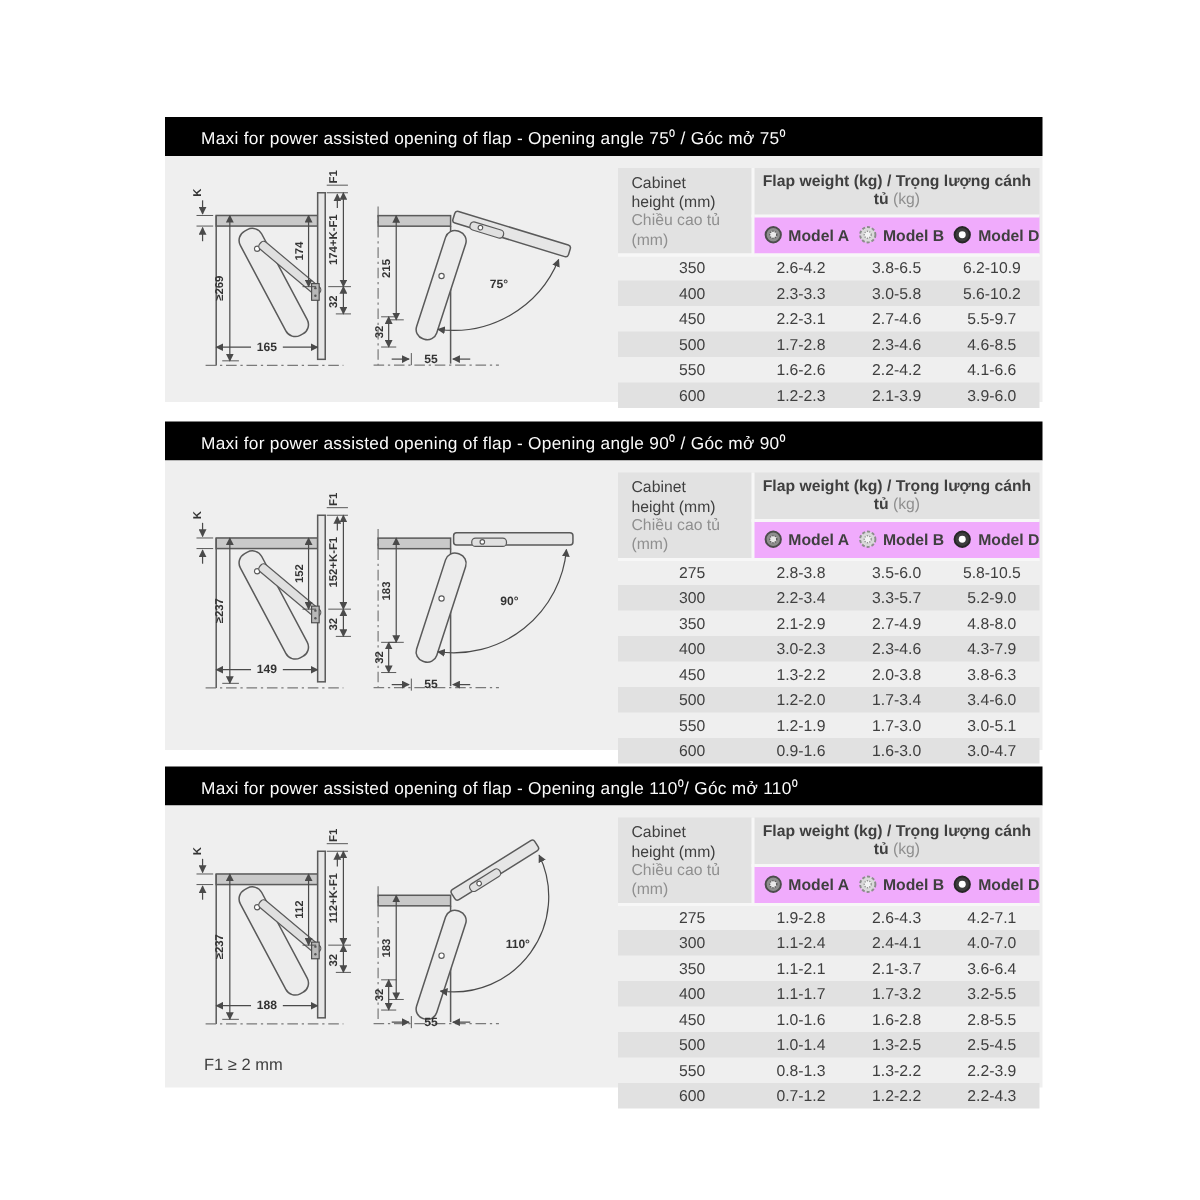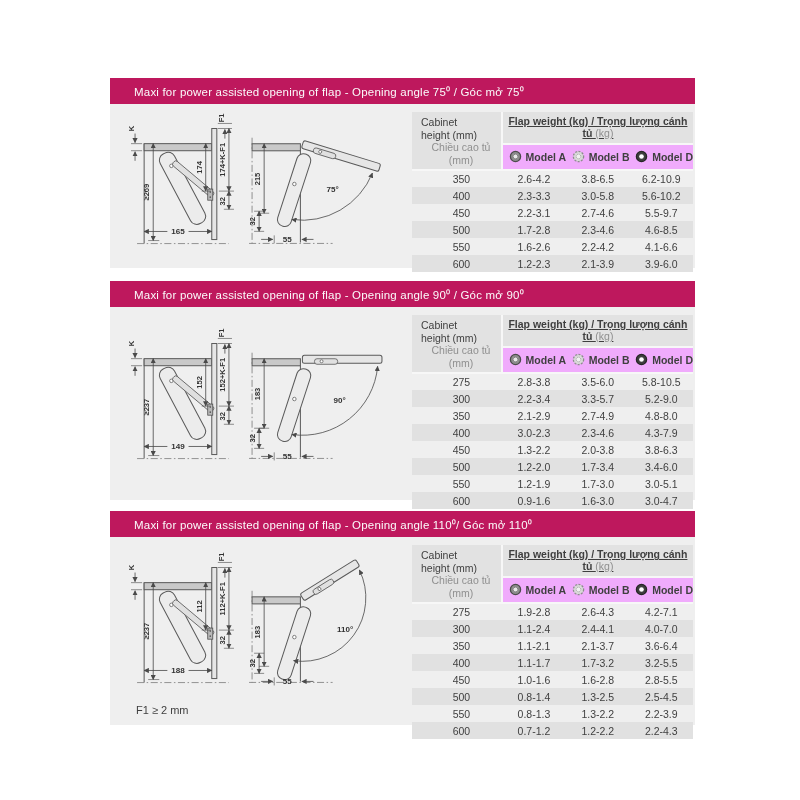--- a/index.html
+++ b/index.html
@@ -1,21 +1,21 @@
 <!DOCTYPE html>
 <html><head>
 <meta charset="utf-8">
 <style>
   * { margin:0; padding:0; box-sizing:border-box; }
   html,body { width:800px; height:800px; background:#ffffff;
     font-family:"Liberation Sans", sans-serif; }
   body { position:relative; overflow:hidden; }
 
   .section { position:absolute; left:110px; width:585px; }
-  .sec-header { height:26px; background:#be185d; color:#fbfbfb;
+  .sec-header { height:26px; background:#000000; color:#fbfbfb;
     font-size:11.5px; display:flex; align-items:center; padding-left:24px;
     letter-spacing:.2px; }
   .sec-body { position:relative; background:#efefef; }
 
   svg.diag { position:absolute; overflow:visible; }
 
   
   .st    { stroke:#5a5a5a; stroke-width:2; fill:none; }
   .panel { fill:#c9c9c9; stroke:#5a5a5a; stroke-width:2; }
   .flap  { fill:#e6e6e6; stroke:#5a5a5a; stroke-width:2; }
@@ -30,23 +30,23 @@
   .dt    { font:bold 15px "Liberation Sans",sans-serif; fill:#333; }
   .dth   { font:bold 16px "Liberation Sans",sans-serif; fill:#333; }
   .bg    { fill:#efefef; }
 
   
   .twrap { position:absolute; left:302px; top:8px; width:281px; }
   table.spec { width:100%; border-collapse:collapse; font-size:10.5px; color:#3f3f3f; }
   table.spec td { vertical-align:middle; }
   .c1 { width:32%; background:#e2e2e2; padding:4px 0 3px 9px;
         border-right:2px solid #f7f7f7; border-bottom:2px solid #f7f7f7; line-height:12.5px; }
-  .c1 .sub { color:#8f8f8f;text-align:center; }
+  .c1 .sub { color:#8f8f8f; }
   .fw { background:#e2e2e2; text-align:center; font-weight:bold; height:19px;
-        border-bottom:2px solid #f7f7f7;text-decoration:underline; }
+        border-bottom:2px solid #f7f7f7; }
   .fw .u { color:#8f8f8f; font-weight:normal; }
   .mcell { background:#f0abfc; height:21px; text-align:right; font-weight:bold;
         border-bottom:2px solid #f7f7f7; white-space:nowrap; }
   .mcell svg { vertical-align:-2.5px; margin-right:4px; }
   tbody.data td { height:17px; }
   tbody.data td.hcol { padding-left:9px; text-align:center; }
   tbody.data td.val { text-align:center; }
   tbody.data tr:nth-child(even) { background:#e1e1e1; }
 
   .f1note { position:absolute; left:26px; bottom:9px; font-size:11px; color:#3f3f3f; }
@@ -484,21 +484,21 @@
               <td class="val">3.2-5.5</td>
             </tr>
             <tr>
               <td class="hcol">450</td>
               <td class="val">1.0-1.6</td>
               <td class="val">1.6-2.8</td>
               <td class="val">2.8-5.5</td>
             </tr>
             <tr>
               <td class="hcol">500</td>
-              <td class="val">0.8-1.4</td>
+              <td class="val">1.0-1.4</td>
               <td class="val">1.3-2.5</td>
               <td class="val">2.5-4.5</td>
             </tr>
             <tr>
               <td class="hcol">550</td>
               <td class="val">0.8-1.3</td>
               <td class="val">1.3-2.2</td>
               <td class="val">2.2-3.9</td>
             </tr>
             <tr>

